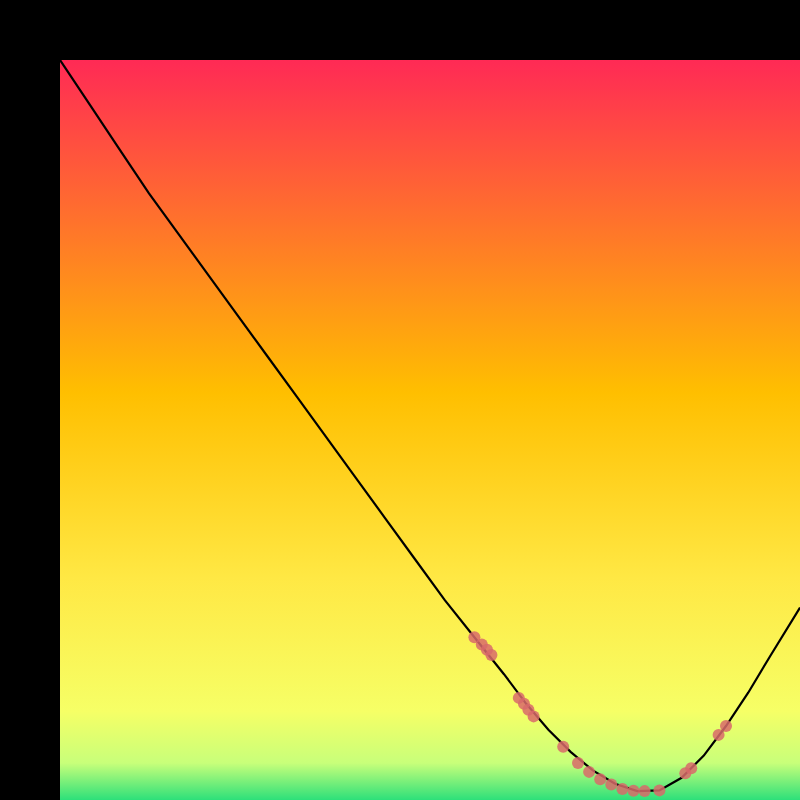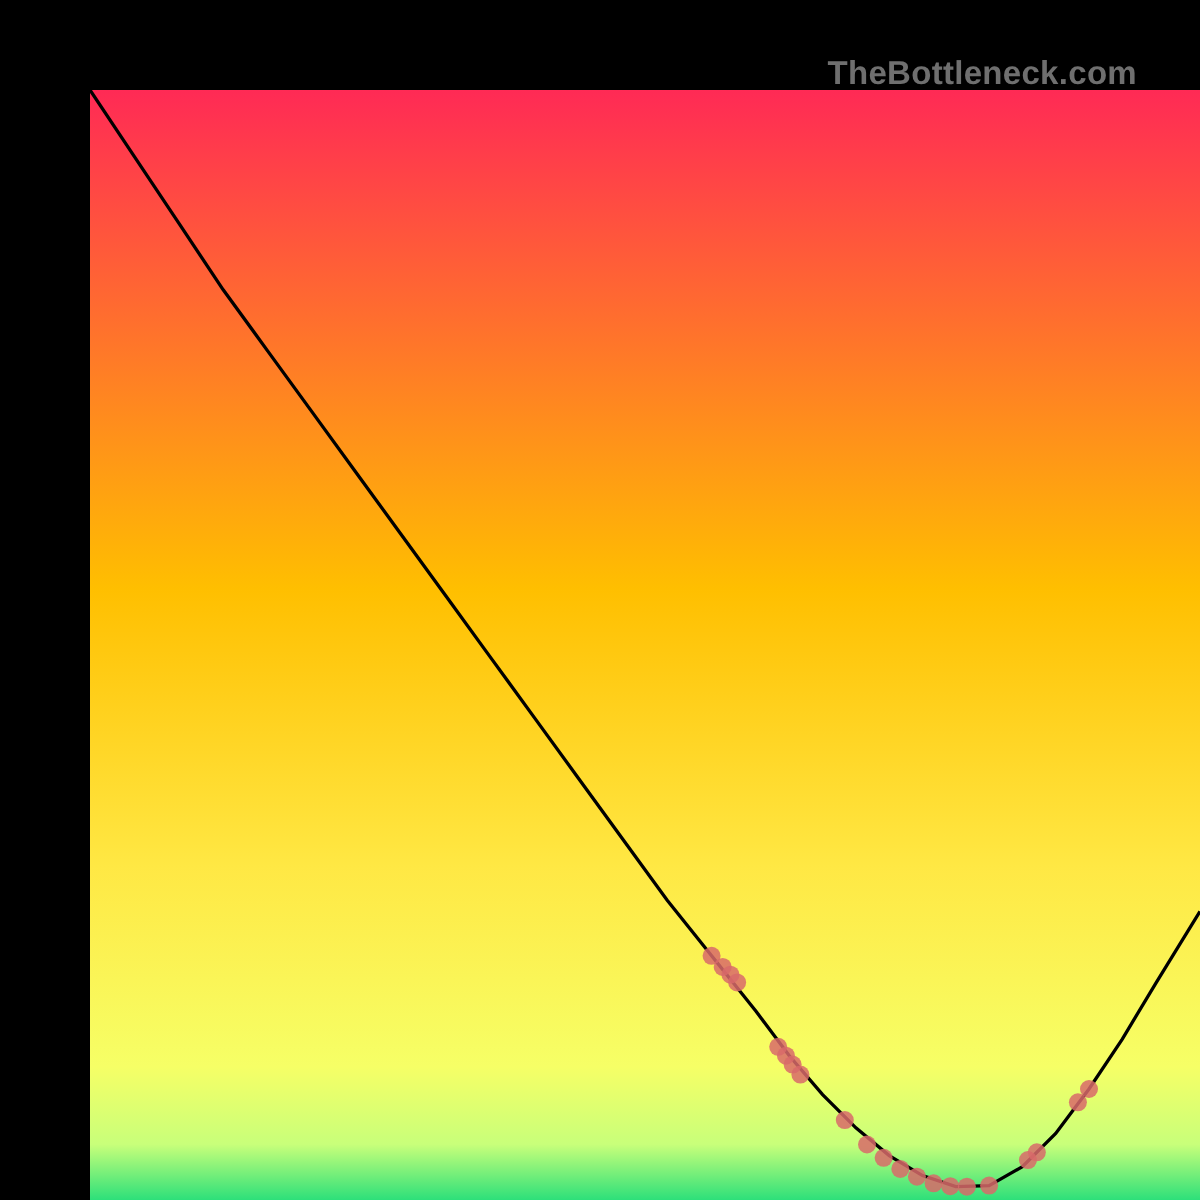--- a/index.html
+++ b/index.html
@@ -77,14 +77,13 @@
           <circle cx="584.60" cy="731.12" r="6" fill="#d86a6a" fill-opacity="0.85"></circle>
           <circle cx="599.40" cy="730.38" r="6" fill="#d86a6a" fill-opacity="0.85"></circle>
           <circle cx="625.30" cy="713.36" r="6" fill="#d86a6a" fill-opacity="0.85"></circle>
           <circle cx="631.22" cy="708.18" r="6" fill="#d86a6a" fill-opacity="0.85"></circle>
           <circle cx="658.60" cy="674.88" r="6" fill="#d86a6a" fill-opacity="0.85"></circle>
           <circle cx="666.00" cy="666.00" r="6" fill="#d86a6a" fill-opacity="0.85"></circle>
         </g>
     </svg>
   </div>
 
-  <div class="watermark">TheBottleneck.com</div>
 </div>
 
 </body></html>

